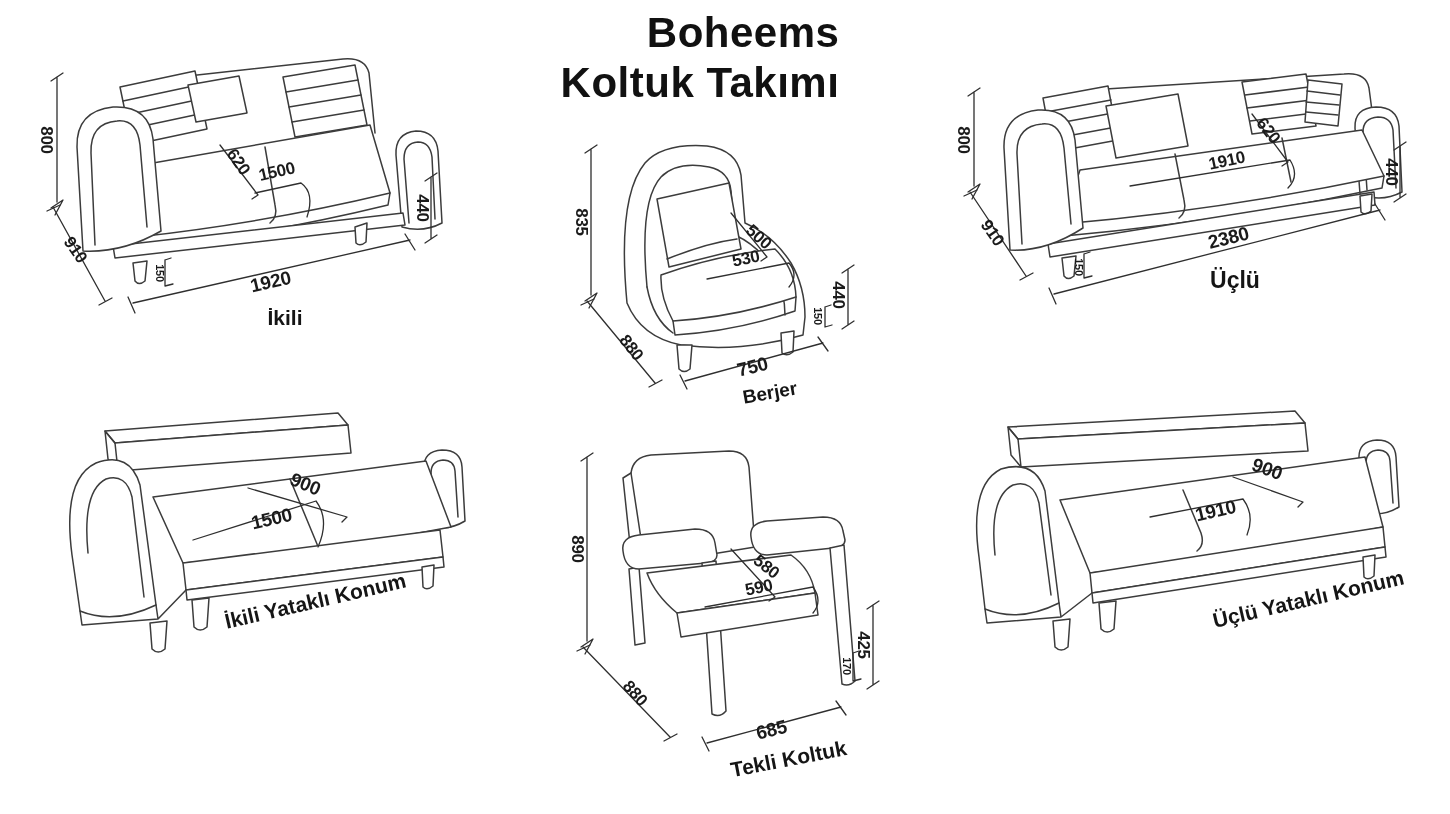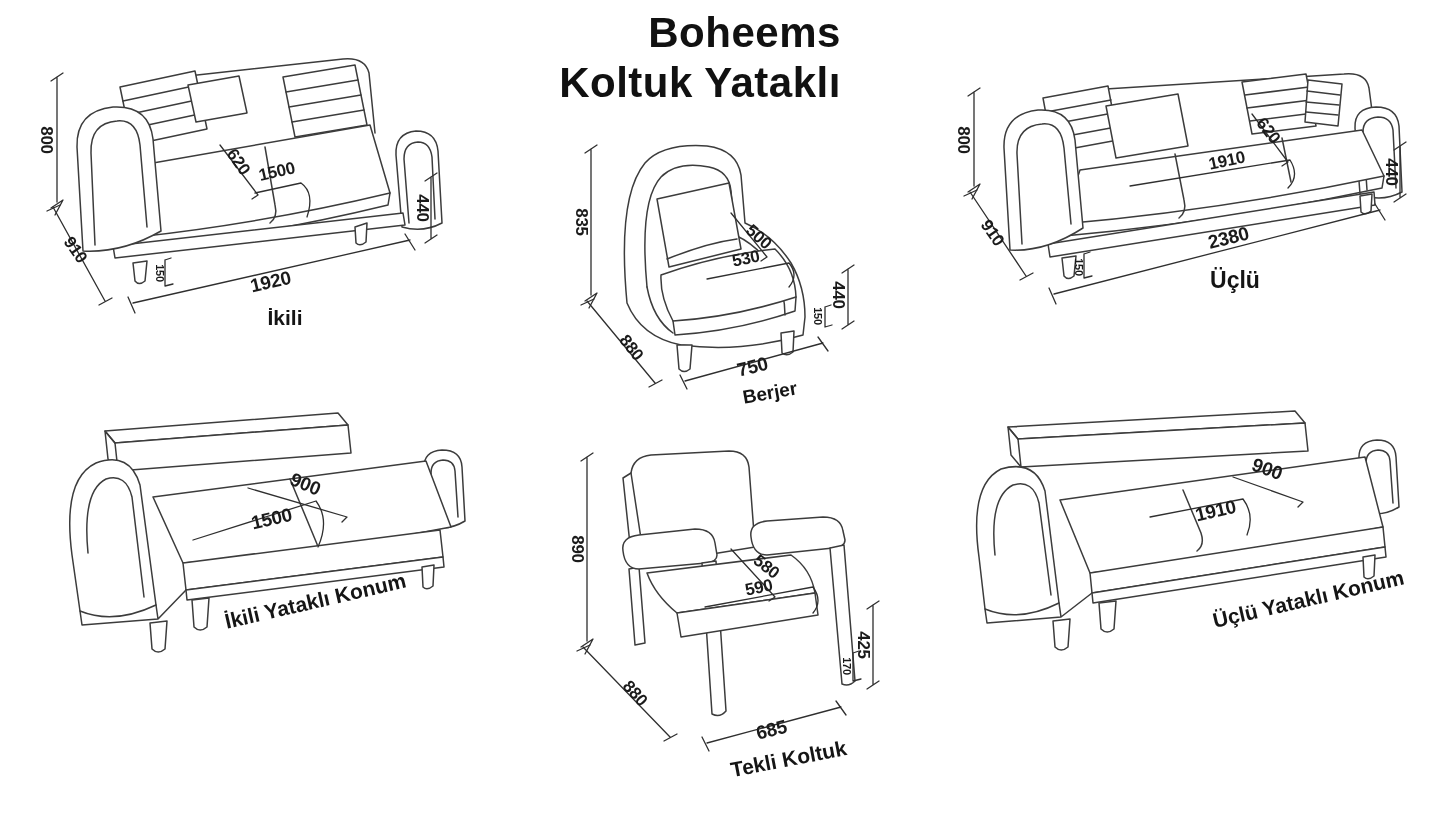--- a/index.html
+++ b/index.html
@@ -20,21 +20,21 @@
   .lbl-lg{font-size:23px;}
   .lbl-sm{font-size:19px;}
 </style>
 </head>
 <body>
 
 <div class="stage">
 
   <div class="title">
     <div>Boheems</div>
-    <div>Koltuk Yataklı</div>
+    <div>Koltuk Takımı</div>
   </div>
 
   <svg class="fig" style="left:25px;top:55px" width="440" height="280" viewBox="0 0 440 280">
     <g>
       <path class="ln" d="M118,105 L113,50 Q112,28 136,24 L318,4 Q340,2 344,18 L350,78"></path>
       <path class="fw" d="M95,32 L170,16 L182,74 L107,90 Z"></path>
       <path class="ln" d="M98,46 L173,30 M101,60 L176,44 M104,74 L179,58"></path>
       <path class="fw" d="M163,30 L214,21 L222,58 L171,67 Z"></path>
       <path class="fw" d="M258,22 L330,10 L342,70 L270,82 Z"></path>
       <path class="ln" d="M261,37 L333,25 M264,52 L336,40 M267,67 L339,55"></path>

